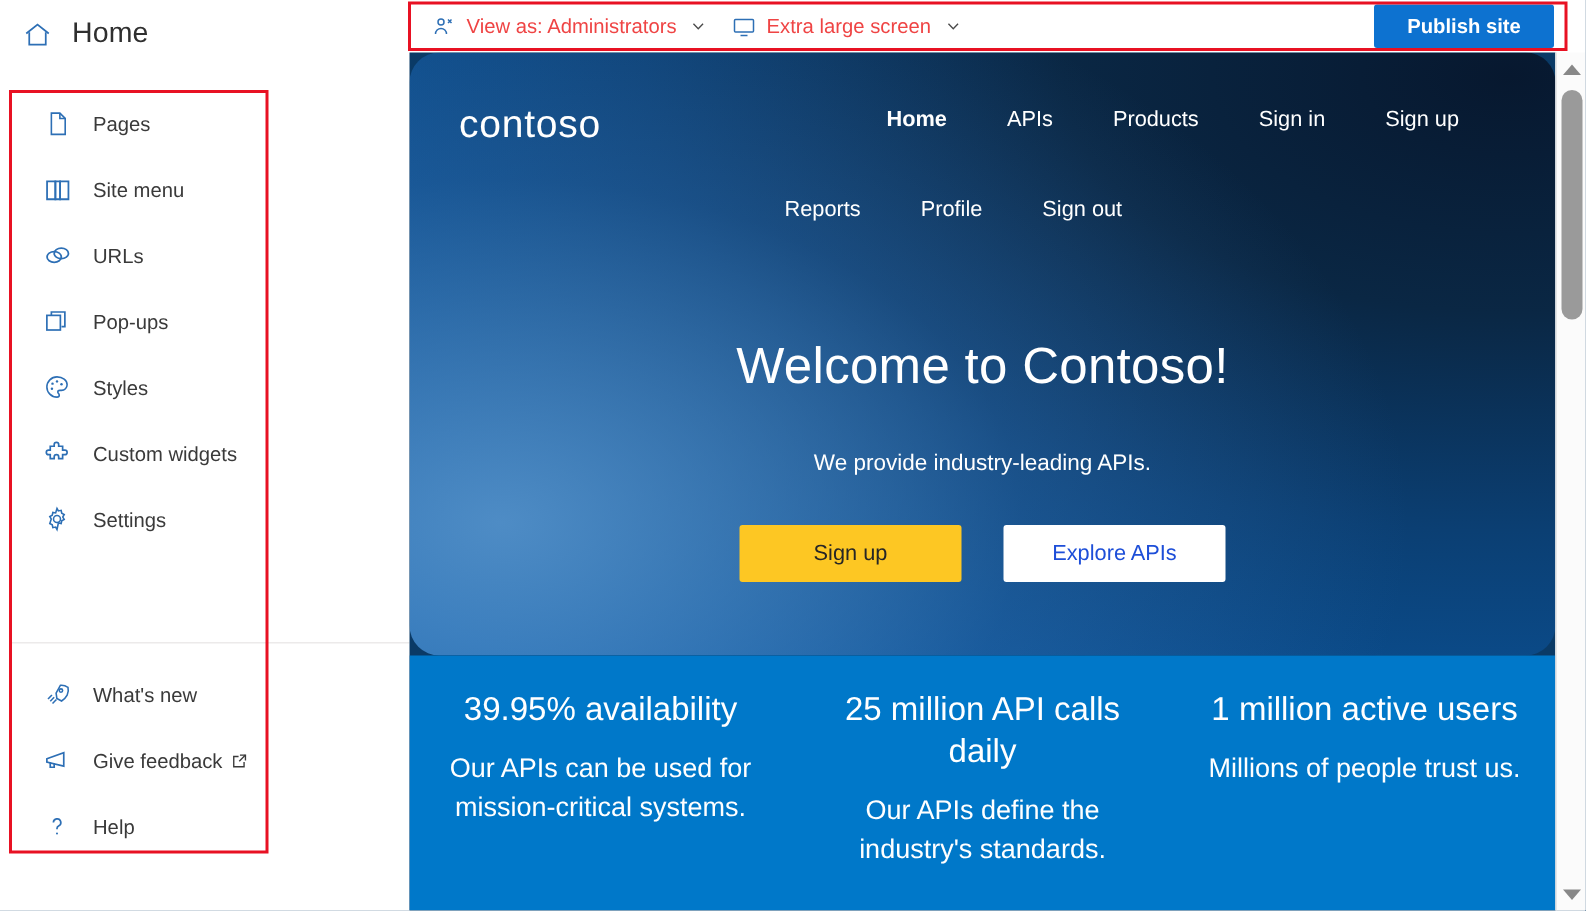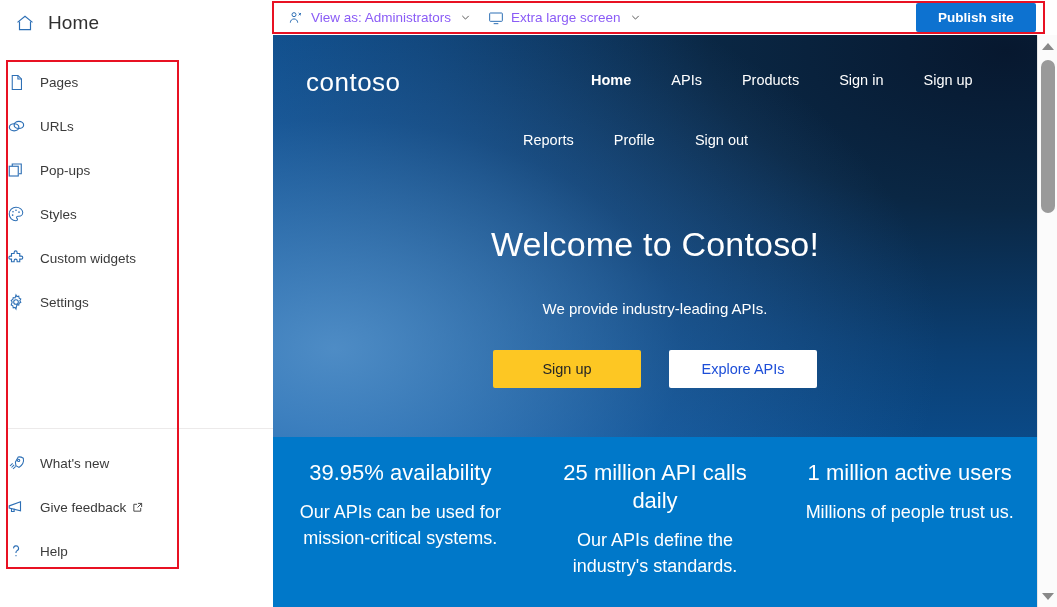--- a/index.html
+++ b/index.html
@@ -29,21 +29,21 @@
     display: flex; align-items: center; justify-content: center;
     color: #2d6fb5; margin-right: 12px;
   }
   #home-header .htext {
     font-size: 19px; color: #2f2f2f; letter-spacing: .1px;
   }
 
   .nav-list { position: absolute; left: 0; top: 60px; width: 273px; }
   .nav-item {
     display: flex; align-items: center;
-    height: 44px; padding-left: 6px;
+    height: 44px; padding-left: 28px;
     cursor: pointer;
   }
   .nav-item .nicon {
     width: 20px; height: 20px; margin-right: 14px;
     display: flex; align-items: center; justify-content: center;
     color: #2d6fb5; flex: 0 0 20px;
   }
   .nav-item .nlabel {
     font-size: 13.5px; color: #3a3a3a; white-space: nowrap;
   }
@@ -78,21 +78,21 @@
     display: flex; align-items: center;
     height: 31px; padding: 0 8px;
     cursor: pointer; white-space: nowrap;
   }
   .tb-item:first-child { margin-left: 6px; }
   .tb-item .tbicon {
     width: 17px; height: 17px; margin-right: 7px;
     display: flex; align-items: center; justify-content: center;
     color: #2d6fb5;
   }
-  .tb-item .tblabel { font-size: 13.5px; color: #8b5cf6; }
+  .tb-item .tblabel { font-size: 13.5px; color: #ef4444; }
   .tb-item .caret {
     margin-left: 9px; width: 11px; height: 11px;
     display: flex; align-items: center; justify-content: center;
     color: #4a4a4a;
   }
   #publish-site {
     position: absolute; right: 21px; top: 3px;
     height: 29px; min-width: 120px;
     background: #0d72d0; color: #ffffff;
     border: none; border-radius: 2px;
@@ -109,20 +109,21 @@
     width: 764px; height: 572px;
     overflow: hidden;
     background: #0a3a66;
   }
   #hero {
     position: relative;
     width: 764px; height: 402px;
     background:
       radial-gradient(120% 150% at 8% 78%, rgba(90,150,205,.85) 0%, rgba(60,120,185,.30) 38%, rgba(20,60,110,0) 66%),
       radial-gradient(130% 130% at 96% 4%, #07182f 0%, #0a2744 30%, #0b3f73 58%, #0a5ba8 100%);
+    border-radius: 20px;
   }
   .site-nav {
     position: absolute; left: 0; top: 0; width: 764px;
     padding-top: 28px;
   }
   .nav-row {
     display: flex; align-items: center;
     height: 34px;
   }
   .brand {
@@ -236,20 +237,30 @@
       <div class="nav-item">
         <span class="nicon">
           <svg width="17" height="17" viewBox="0 0 24 24" fill="none" stroke="currentColor" stroke-width="1.5">
             <path d="M6 2h8l5 5v15H6z"></path>
               <path d="M14 2v5h5"></path>
           </svg>
         </span>
         <span class="nlabel">Pages</span>
       </div>
 
+      <div class="nav-item">
+        <span class="nicon">
+          <svg width="19" height="19" viewBox="0 0 24 24" fill="none" stroke="currentColor" stroke-width="1.5">
+            <path d="M3 5h7v15H3z"></path>
+              <path d="M14 5h7v15h-7z"></path>
+              <path d="M10 5h4v15h-4z"></path>
+          </svg>
+        </span>
+        <span class="nlabel">Site menu</span>
+      </div>
 
       <div class="nav-item">
         <span class="nicon">
           <svg width="19" height="19" viewBox="0 0 24 24" fill="none" stroke="currentColor" stroke-width="1.5">
             <ellipse cx="9" cy="13" rx="6" ry="4.5"></ellipse>
               <ellipse cx="15" cy="10" rx="6" ry="4.5"></ellipse>
           </svg>
         </span>
         <span class="nlabel">URLs</span>
       </div>

